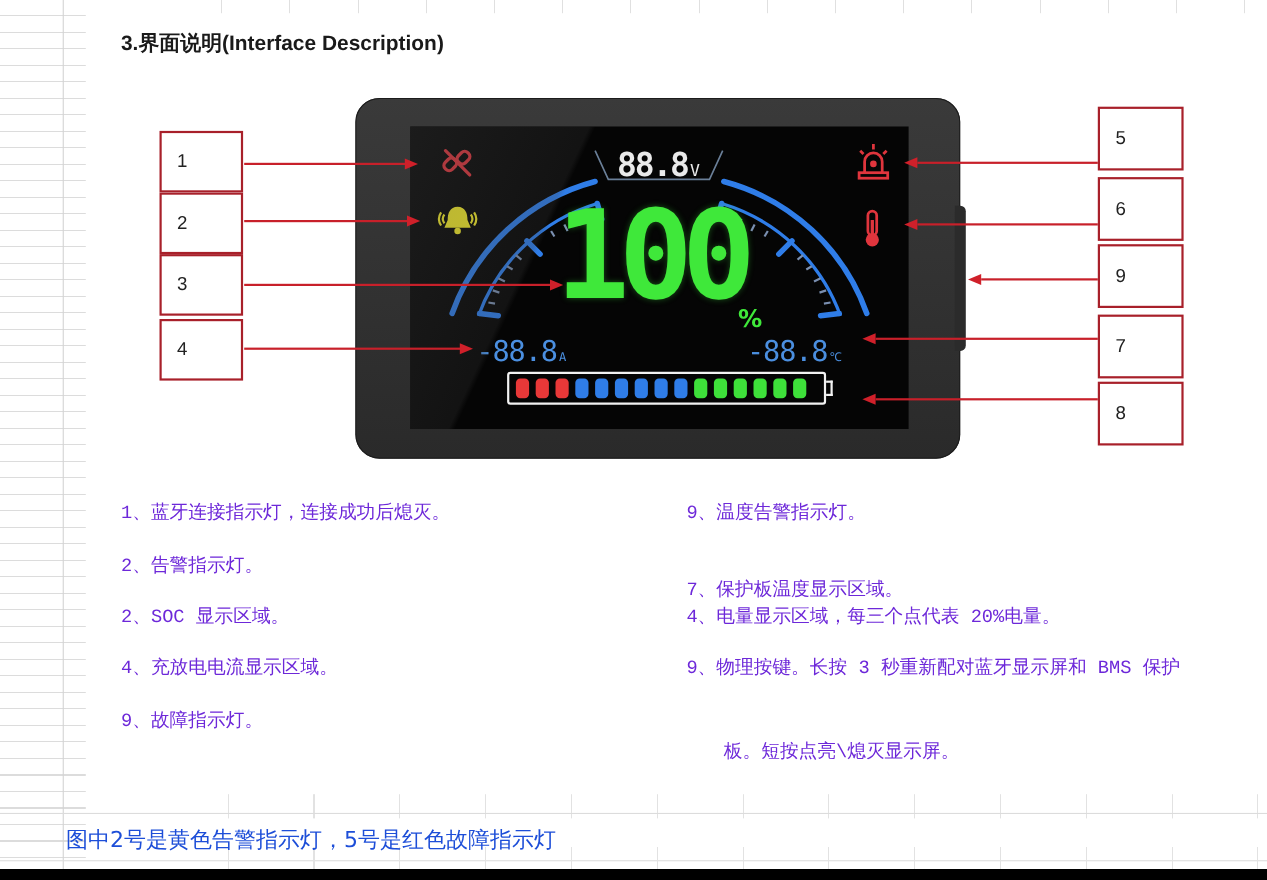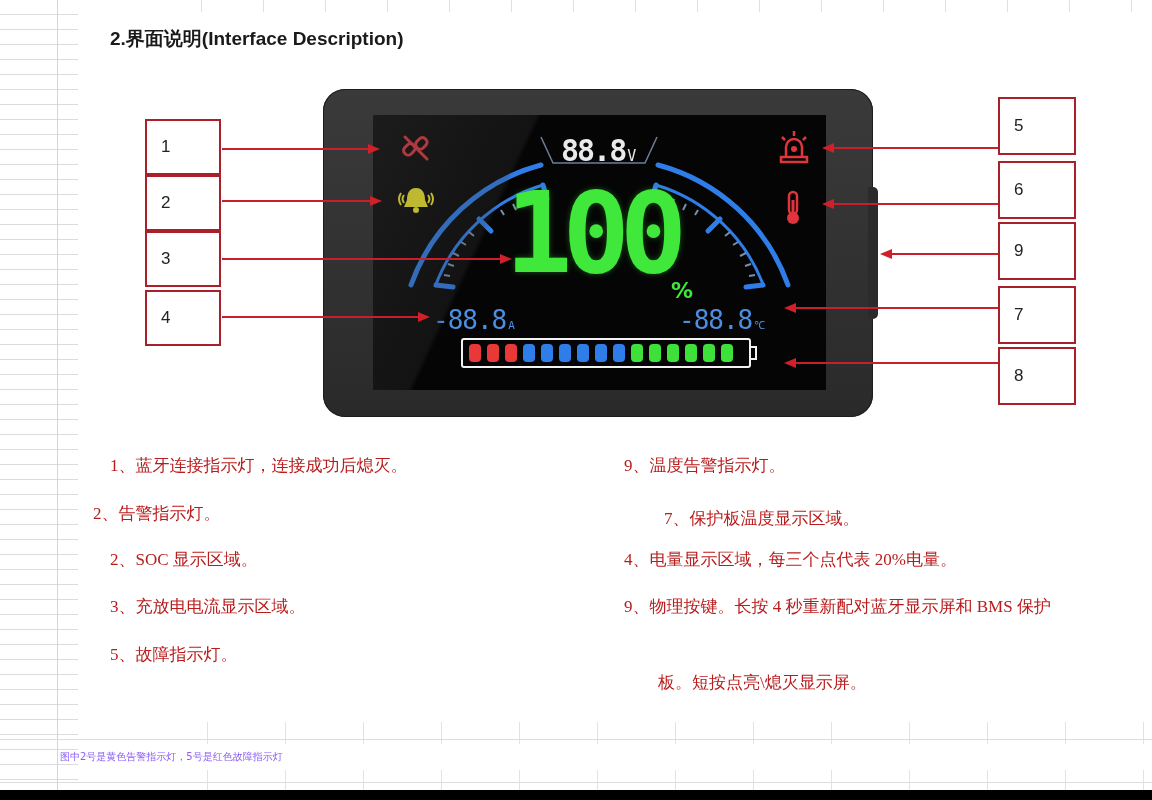--- a/index.html
+++ b/index.html
@@ -93,41 +93,41 @@
   .arrow-head-right {
     position:absolute; width:0; height:0; border-top:5px solid transparent; border-bottom:5px solid transparent;
     border-left:12px solid #d0202a;
   }
   .arrow-head-left {
     position:absolute; width:0; height:0; border-top:5px solid transparent; border-bottom:5px solid transparent;
     border-right:12px solid #d0202a;
   }
 
   .desc {
-    position:absolute; font-family:Liberation Serif, serif; font-size:17px; color:#b91c1c;
+    position:absolute; font-family:Liberation Mono, monospace; font-size:17px; color:#6d28d9;
     white-space:nowrap;
   }
   .note {
-    position:absolute; left:60px; top:750px; font-size:10px; color:#8b5cf6;
+    position:absolute; left:60px; top:750px; font-size:20px; color:#1d4ed8;
     font-family:"DejaVu Sans", sans-serif;
   }
 </style>
 </head>
 <body>
 
 <div class="grid-left"></div>
 <div class="grid-vline"></div>
 <div class="grid-top-ticks"></div>
 <div class="grid-bottom-ticks" style="top:722px;"></div>
 <div class="grid-bottom-row" style="top:739px;"></div>
 <div class="grid-bottom-row" style="top:782px;"></div>
 <div class="grid-bottom-ticks" style="top:770px; height:20px;"></div>
 <div class="bottom-bar"></div>
 
-<div class="title">2.界面说明(Interface Description)</div>
+<div class="title">3.界面说明(Interface Description)</div>
 
 <div class="device"></div>
 <div class="side-button"></div>
 <div class="screen">
   <svg class="lcd-svg" width="453" height="275" viewBox="0 0 453 275">
 
     <path d="M168 22 L180 48 L272 48 L284 22" fill="none" stroke="#6a7f98" stroke-width="1.5"></path>
 
     <path d="M38 170 A190 190 0 0 1 168 50" fill="none" stroke="#2f7de8" stroke-width="5" stroke-linecap="round"></path>
     <path d="M62 172 A165 165 0 0 1 170 70" fill="none" stroke="#2f7de8" stroke-width="3"></path>
@@ -252,24 +252,24 @@
 <div class="callout" style="left:145px; top:231px;">3</div>
 <div class="callout" style="left:145px; top:290px;">4</div>
 
 <div class="callout" style="left:998px; top:97px; width:78px; height:58px;">5</div>
 <div class="callout" style="left:998px; top:161px; width:78px; height:58px;">6</div>
 <div class="callout" style="left:998px; top:222px; width:78px; height:58px;">9</div>
 <div class="callout" style="left:998px; top:286px; width:78px; height:58px;">7</div>
 <div class="callout" style="left:998px; top:347px; width:78px; height:58px;">8</div>
 
 <div class="desc" style="left:110px; top:454px;">1、蓝牙连接指示灯，连接成功后熄灭。</div>
-<div class="desc" style="left:93px; top:502px;">2、告警指示灯。</div>
+<div class="desc" style="left:110px; top:502px;">2、告警指示灯。</div>
 <div class="desc" style="left:110px; top:548px;">2、SOC 显示区域。</div>
-<div class="desc" style="left:110px; top:595px;">3、充放电电流显示区域。</div>
-<div class="desc" style="left:110px; top:643px;">5、故障指示灯。</div>
+<div class="desc" style="left:110px; top:595px;">4、充放电电流显示区域。</div>
+<div class="desc" style="left:110px; top:643px;">9、故障指示灯。</div>
 
 <div class="desc" style="left:624px; top:454px;">9、温度告警指示灯。</div>
-<div class="desc" style="left:624px; top:507px;margin-left:40px;">7、保护板温度显示区域。</div>
+<div class="desc" style="left:624px; top:524px;">7、保护板温度显示区域。</div>
 <div class="desc" style="left:624px; top:548px;">4、电量显示区域，每三个点代表 20%电量。</div>
-<div class="desc" style="left:624px; top:595px;">9、物理按键。长按 4 秒重新配对蓝牙显示屏和 BMS 保护</div>
+<div class="desc" style="left:624px; top:595px;">9、物理按键。长按 3 秒重新配对蓝牙显示屏和 BMS 保护</div>
 <div class="desc" style="left:658px; top:671px;">板。短按点亮\熄灭显示屏。</div>
 
 <div class="note">图中2号是黄色告警指示灯，5号是红色故障指示灯</div>
 
 </body></html>

